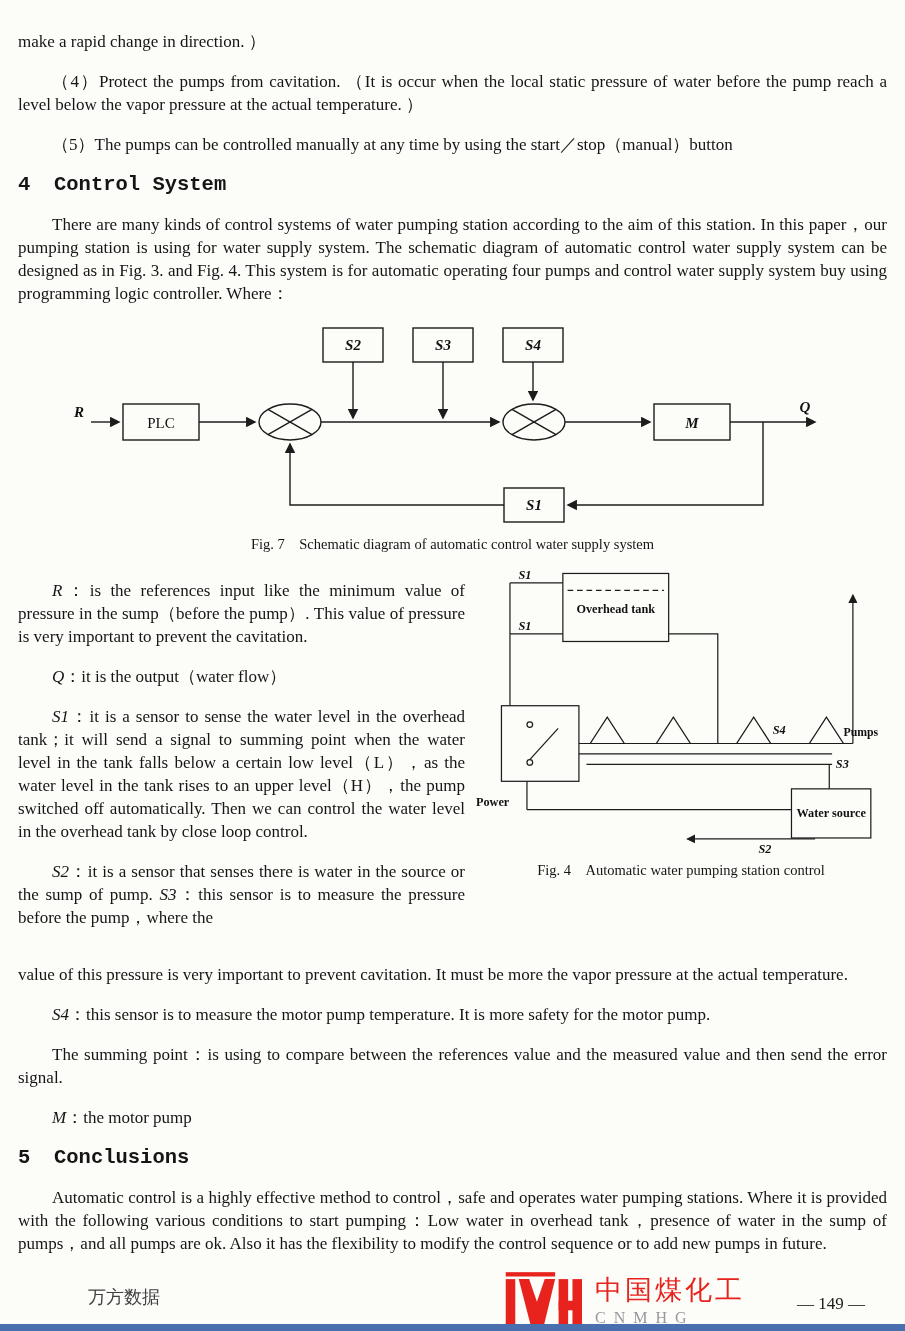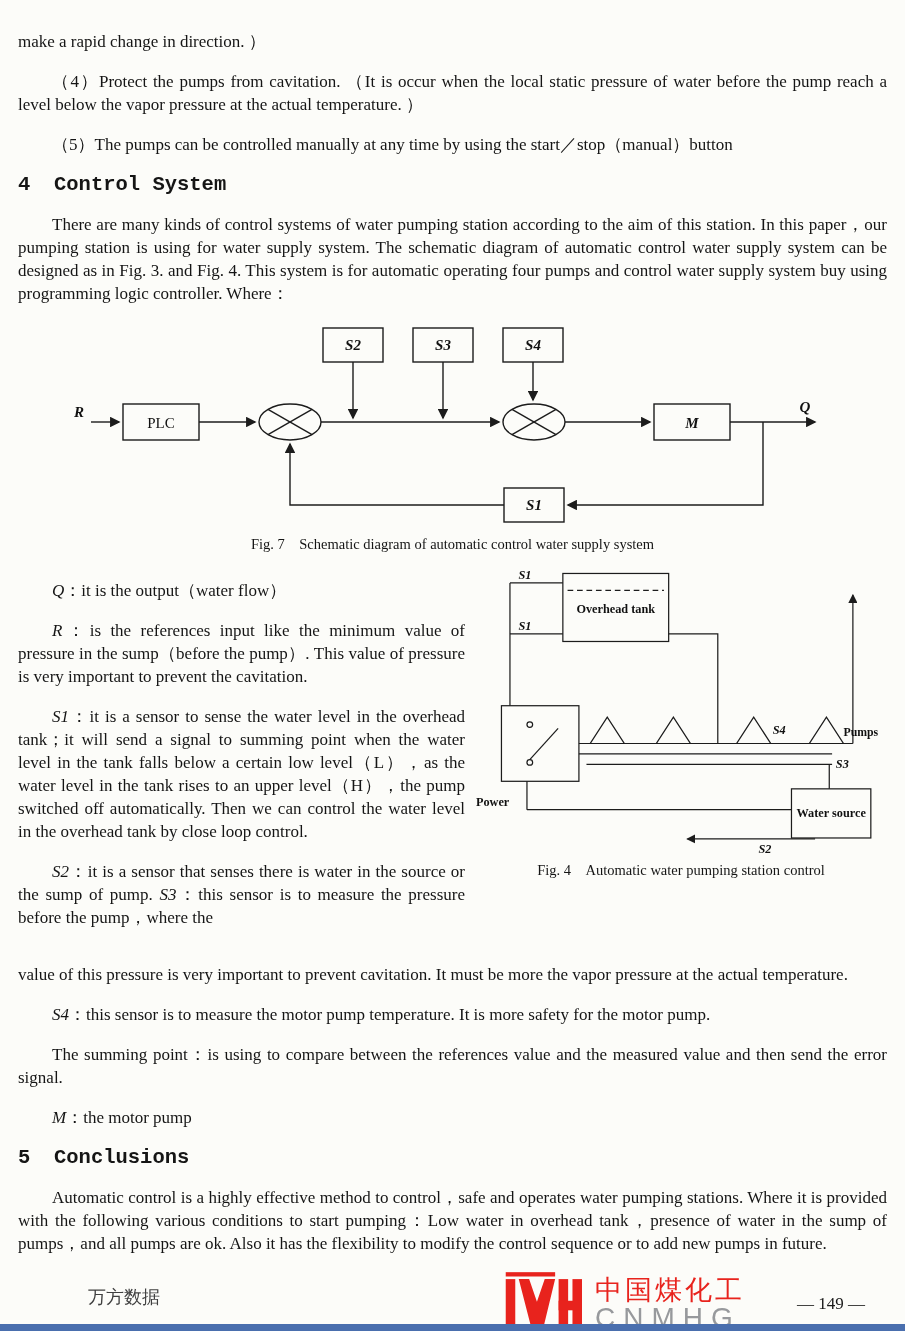--- a/index.html
+++ b/index.html
@@ -16,21 +16,21 @@
   h2 .num{display:inline-block;width:36px}
   .figwrap{text-align:center;margin-top:4px}
   .caption{font-size:14.5px;text-align:center;margin:3px 0 8px 0}
   .cols{display:flex;gap:10px;margin-top:2px}
   .colL{width:447px}
   .colR{width:412px}
   .colR .caption{margin-top:0}
   svg text{font-family:"Liberation Serif",serif;fill:#111}
   .logo-row{display:flex;align-items:center;gap:13px;margin:16px 0 0 486px}
   .logo-cn{font-size:27px;letter-spacing:3px;line-height:30px}
-  .logo-en{font-family:Liberation Sans, sans-serif;font-size:28px;letter-spacing:8px;line-height:26px}
+  .logo-en{font-family:Liberation Serif, serif;font-size:16px;letter-spacing:8px;line-height:26px}
   .watermark{position:absolute;left:88px;bottom:22px;font-size:18px;font-weight:normal;color:#3f3f3f}
   .pageno{position:absolute;right:40px;bottom:17px;font-size:17px;color:#1a1a1a}
   .bottom-bar{position:absolute;left:0;right:0;bottom:0;height:7px}
 </style>
 </head>
 <body>
 
 <div class="content">
 
   <p class="p">make a rapid change in direction. ）</p>
@@ -87,22 +87,22 @@
         <text x="639" y="106" text-anchor="middle" font-style="italic" font-weight="bold">M</text>
         <text x="752" y="90" text-anchor="middle" font-style="italic" font-weight="bold">Q</text>
         <text x="481" y="188" text-anchor="middle" font-style="italic" font-weight="bold">S1</text>
       </g>
     </svg>
   </div>
   <p class="caption">Fig. 7　Schematic diagram of automatic control water supply system</p>
 
   <div class="cols">
     <div class="colL">
+      <p class="p ind"><span class="var">R</span><span>：is the references input like the minimum value of pressure in the sump（before the pump）. This value of pressure is very important to prevent the cavitation.</span></p>
       <p class="p ind"><span class="var">Q</span><span>：it is the output（water flow）</span></p>
-      <p class="p ind"><span class="var">R</span><span>：is the references input like the minimum value of pressure in the sump（before the pump）. This value of pressure is very important to prevent the cavitation.</span></p>
       <p class="p ind"><span class="var">S1</span><span>：it is a sensor to sense the water level in the overhead tank；it will send a signal to summing point when the water level in the tank falls below a certain low level（L），as the water level in the tank rises to an upper level（H），the pump switched off automatically. Then we can control the water level in the overhead tank by close loop control.</span></p>
       <p class="p ind"><span class="var">S2</span><span>：it is a sensor that senses there is water in the source or the sump of pump. </span><span class="var">S3</span><span>：this sensor is to measure the pressure before the pump，where the</span></p>
     </div>
     <div class="colR">
       <svg width="410" height="295" viewBox="0 0 434 312">
         <defs>
           <marker id="arr4" viewBox="0 0 10 10" refX="8.5" refY="5" markerWidth="7.5" markerHeight="7.5" orient="auto-start-reverse">
             <path d="M0,0 L10,5 L0,10 z" fill="#1c1c1c"></path>
           </marker>
         </defs>

